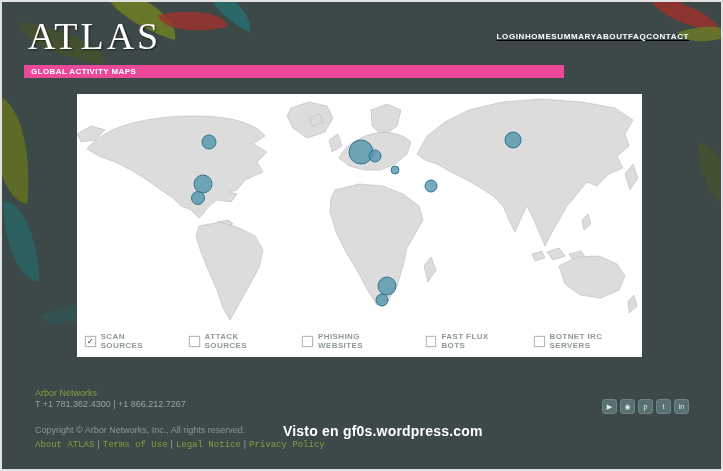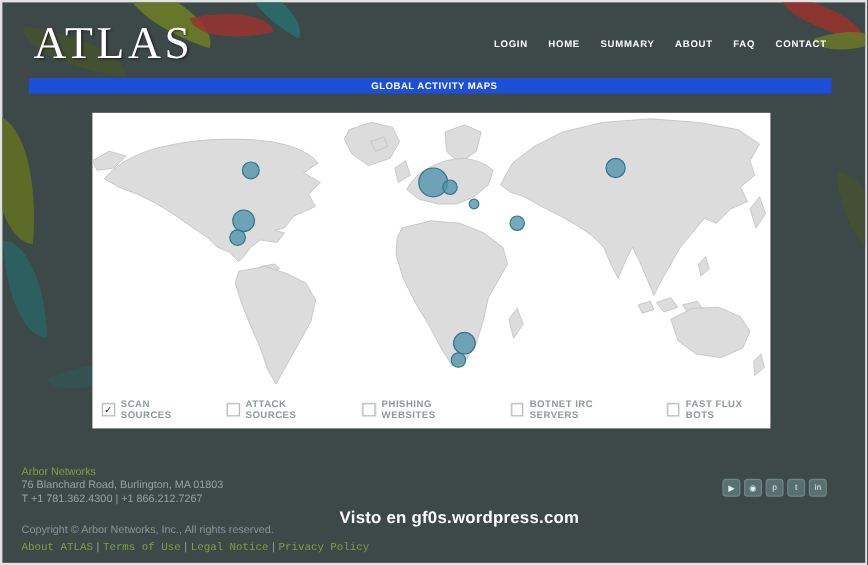--- a/index.html
+++ b/index.html
@@ -3,40 +3,40 @@
 <meta charset="utf-8">
 <style>
   html,body{margin:0;padding:0;background:#222;font-family:"Liberation Sans",sans-serif;}
   .page{position:relative;width:723px;height:471px;box-sizing:border-box;
         background:#3d4848;border:2px solid #e2e2e2;outline:1px solid #161616;overflow:hidden;}
   .leaf{position:absolute;border-radius:0 100% 0 100%;z-index:0;}
   .content{position:absolute;inset:0;z-index:1;}
 
   .logo{position:absolute;left:26px;top:12px;font-family:"Liberation Serif",serif;
         font-size:38px;color:#ffffff;letter-spacing:3px;text-shadow:1px 1px 2px rgba(0,0,0,.6);}
-  .nav{position:absolute;top:30px;right:32px;display:flex;gap:17px;}
+  .nav{position:absolute;top:30px;right:32px;display:flex;text-decoration:underline;}
   .nav-item{font-size:8px;font-weight:bold;color:#ffffff;letter-spacing:.6px;cursor:pointer;}
 
-  .subheader{position:absolute;left:22px;top:63px;width:669px;height:13px;box-sizing:border-box;
-             background:#1d4ed8;color:#ffffff;font-size:8px;font-weight:bold;
-             line-height:13px;padding-left:7px;letter-spacing:.4px;text-align:center;}
+  .subheader{position:absolute;left:22px;top:63px;width:540px;height:13px;box-sizing:border-box;
+             background:#ec4899;color:#ffffff;font-size:8px;font-weight:bold;
+             line-height:13px;padding-left:7px;letter-spacing:.4px;}
 
   .map-panel{position:absolute;left:75px;top:92px;width:565px;height:263px;background:#ffffff;}
   .worldmap{display:block;}
   .land{fill:#dcdcdc;stroke:#c2c2c2;stroke-width:.7;}
   .marker{fill:#4e93ab;fill-opacity:.78;stroke:#2f7590;stroke-width:1;cursor:pointer;}
 
   .legend{position:absolute;left:8px;bottom:7px;display:flex;align-items:center;gap:22px;}
   .legend-item{display:flex;align-items:center;gap:5px;}
   .legend-checkbox{width:9px;height:9px;background:#ffffff;border:1px solid #b8bcbc;
                    box-shadow:0 0 1px rgba(0,0,0,.3);font-size:8px;line-height:9px;
                    text-align:center;color:#222;cursor:pointer;}
   .legend-label{font-size:8px;color:#8f9999;letter-spacing:.4px;font-weight:bold;}
 
-  .footer{position:absolute;left:16px;top:386px;font-size:9px;line-height:11px;}
+  .footer{position:absolute;left:33px;top:386px;font-size:9px;line-height:11px;}
   .footer .company{color:#7fa23f;}
   .footer .muted{color:#97a3a3;}
   .footer .copyright{color:#8b9696;margin-top:15px;}
   .footer-links{margin-top:3px;}
   .footer-link{color:#7fa23f;cursor:pointer;font-family:Liberation Mono, monospace;}
   .footer-sep{color:#97a3a3;padding:0 3px;}
 
   .social{position:absolute;right:32px;top:397px;display:flex;gap:3px;}
   .social-icon{width:13px;height:13px;border-radius:3px;background:#597070;border:1px solid #6e8585;
                color:#e4ecec;font-size:7px;display:flex;align-items:center;justify-content:center;cursor:pointer;}
@@ -146,32 +146,31 @@
         <div class="legend-item">
           <span class="legend-checkbox"></span>
           <span class="legend-label">ATTACK SOURCES</span>
         </div>
         <div class="legend-item">
           <span class="legend-checkbox"></span>
           <span class="legend-label">PHISHING WEBSITES</span>
         </div>
         <div class="legend-item">
           <span class="legend-checkbox"></span>
-          <span class="legend-label">BOTNET IRC SERVERS</span>
+          <span class="legend-label">FAST FLUX BOTS</span>
         </div>
         <div class="legend-item">
           <span class="legend-checkbox"></span>
-          <span class="legend-label">FAST FLUX BOTS</span>
+          <span class="legend-label">BOTNET IRC SERVERS</span>
         </div>
       </div>
     </div>
 
     <div class="footer">
       <div class="company">Arbor Networks</div>
-      <div class="muted">76 Blanchard Road, Burlington, MA 01803</div>
       <div class="muted">T +1 781.362.4300 | +1 866.212.7267</div>
       <div class="copyright">Copyright © Arbor Networks, Inc., All rights reserved.</div>
       <div class="footer-links">
         <span class="footer-link">About ATLAS</span><span class="footer-sep">|</span><span class="footer-link">Terms of Use</span><span class="footer-sep">|</span><span class="footer-link">Legal Notice</span><span class="footer-sep">|</span><span class="footer-link">Privacy Policy</span>
       </div>
     </div>
 
     <div class="social">
       <span class="social-icon">▶</span>
       <span class="social-icon">◉</span>

